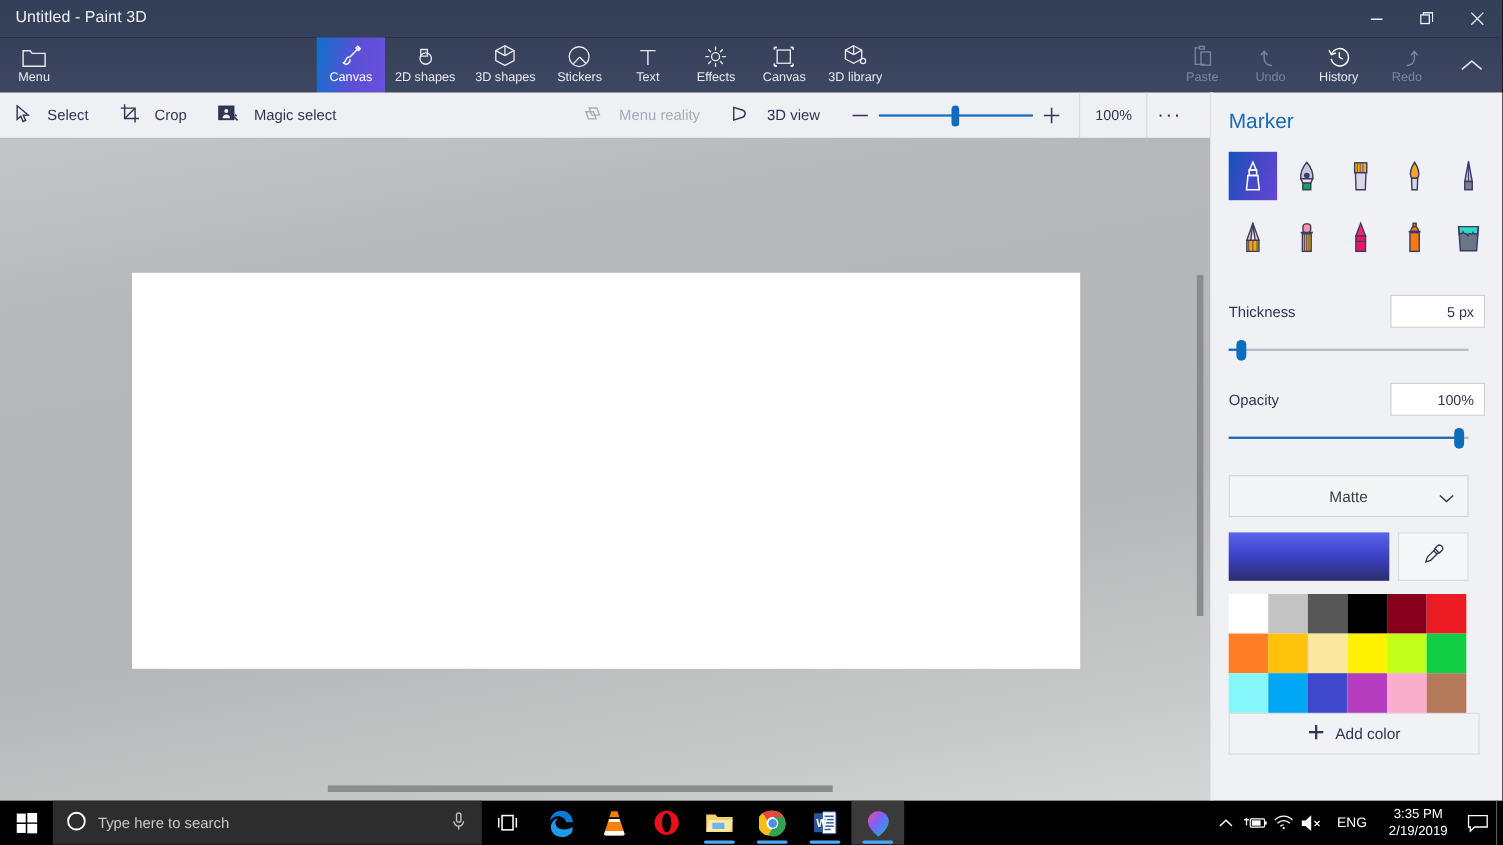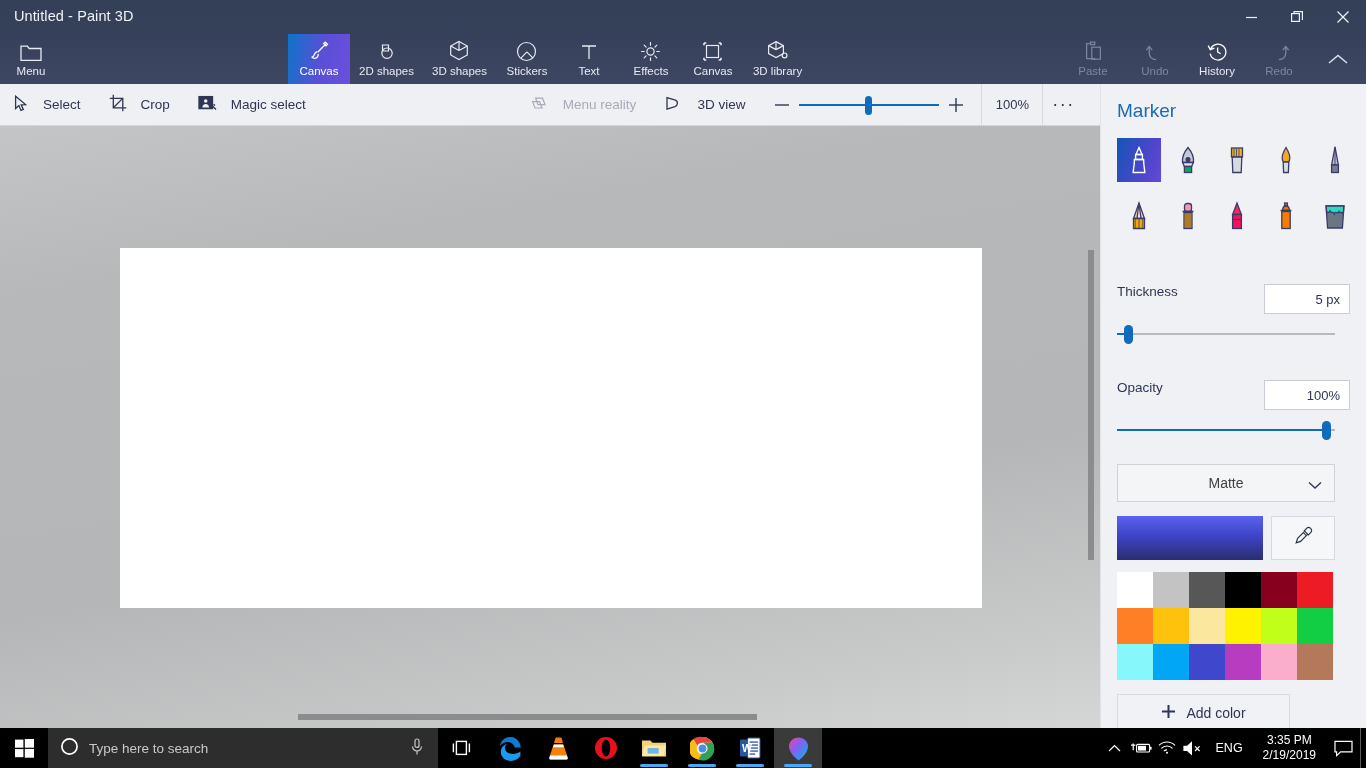--- a/index.html
+++ b/index.html
@@ -124,21 +124,21 @@
   }
 
   .field-row {
     display: flex; align-items: center; justify-content: space-between;
     margin-top: 18px;
   }
   .field-label { font-size: 13.5px; color: #2f3552; }
   .field-box {
     width: 86px; height: 30px; background: #ffffff; border: 1px solid #c9ccd4;
     display: flex; align-items: center; justify-content: flex-end;
-    padding-right: 9px; font-size: 13px; color: #2f3552; margin-top: 16px;
+    padding-right: 9px; font-size: 13px; color: #2f3552;
   }
   .slider { position: relative; width: 218px; height: 24px; margin-top: 8px; }
   .slider .rail { position: absolute; left: 0; right: 0; top: 11px; height: 2px; background: #b6b9c2; }
   .slider .fill { position: absolute; left: 0; top: 11px; height: 2px; background: #0f6cbd; }
   .slider .knob {
     position: absolute; top: 3px; width: 9px; height: 19px; border-radius: 5px; background: #0f6cbd;
   }
 
   .dropdown {
     margin-top: 22px; width: 218px; height: 38px;
@@ -159,21 +159,21 @@
   }
 
   .swatches {
     margin-top: 12px;
     display: grid; grid-template-columns: repeat(6, 36px); grid-auto-rows: 36px;
     width: 216px;
   }
   .sw { width: 36px; height: 36px; cursor: default; }
 
   .addcolor {
-    margin-top: 14px; width: 173px; height: 38px;
+    width: 228px; height: 38px;
     background: #f1f2f5; border: 1px solid #d6d9df;
     display: flex; align-items: center; justify-content: center; gap: 10px;
     font-size: 14px; color: #2f3552;
   }
 
   
   .taskbar {
     position: absolute; left: 0; bottom: 0; width: 1366px; height: 40px;
     background: #000000; display: flex; align-items: center;
   }

